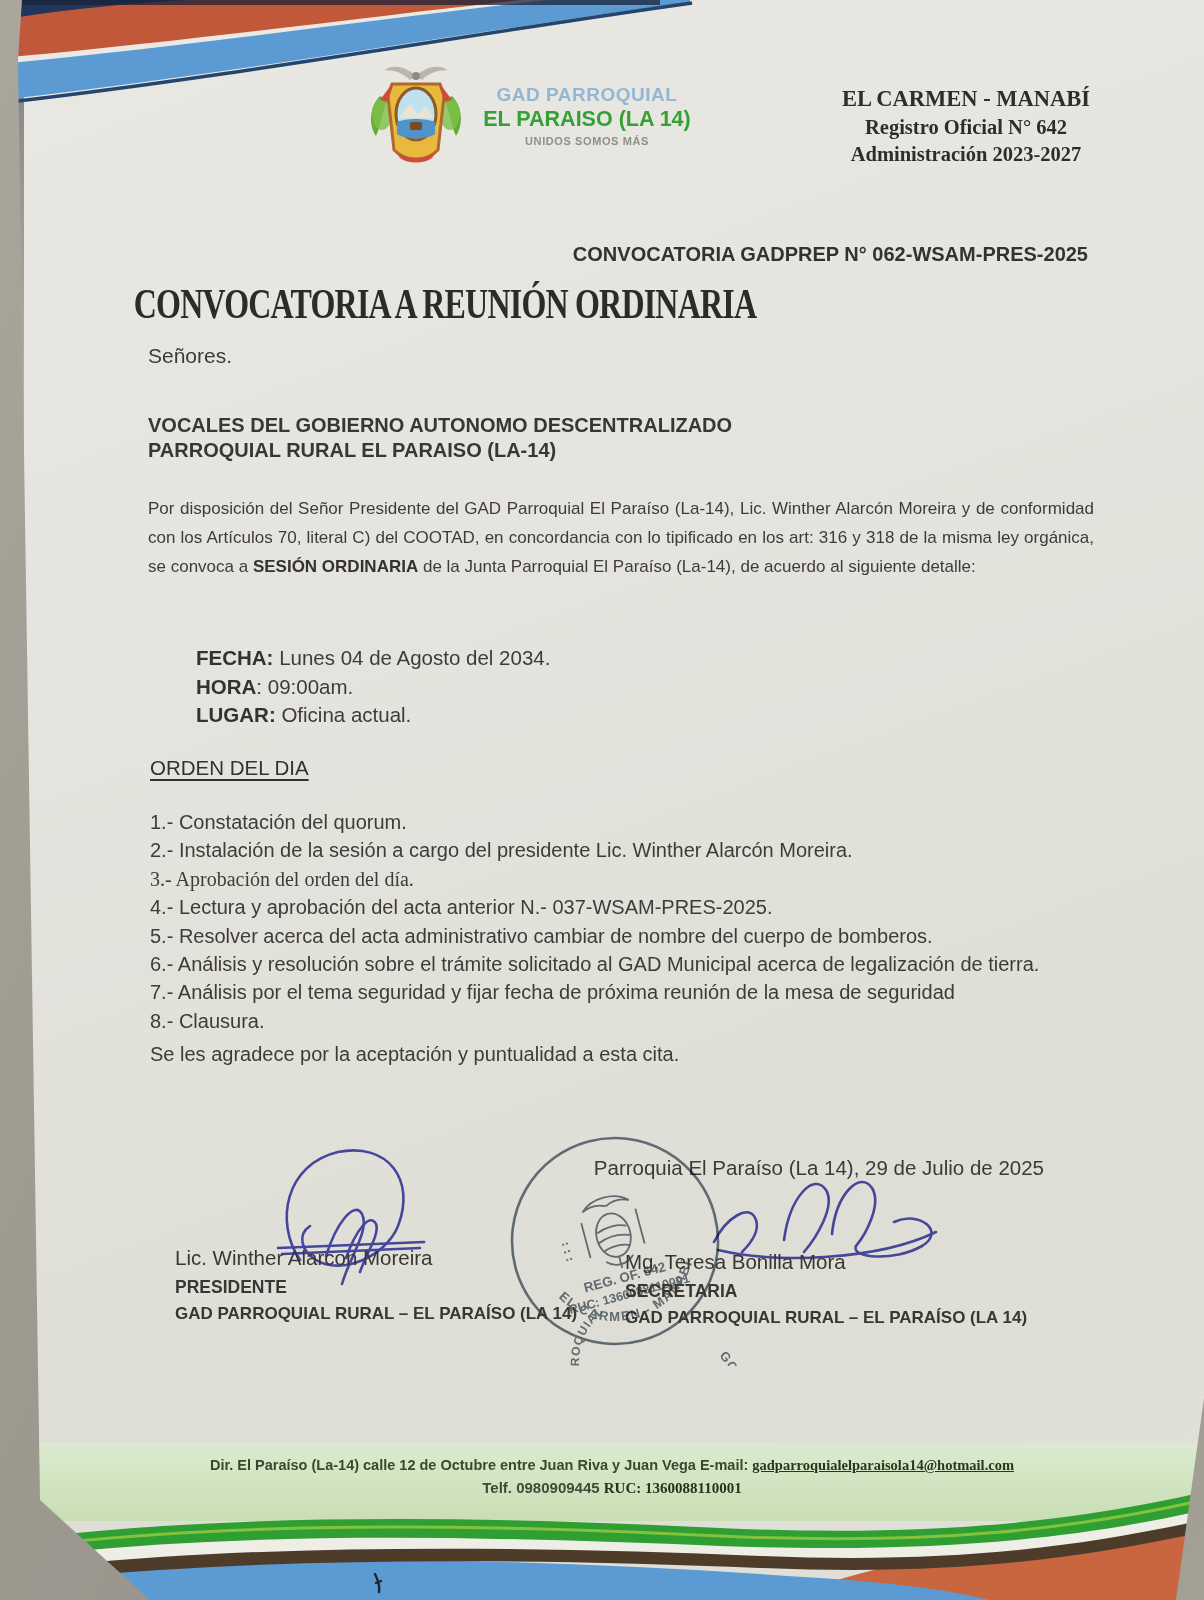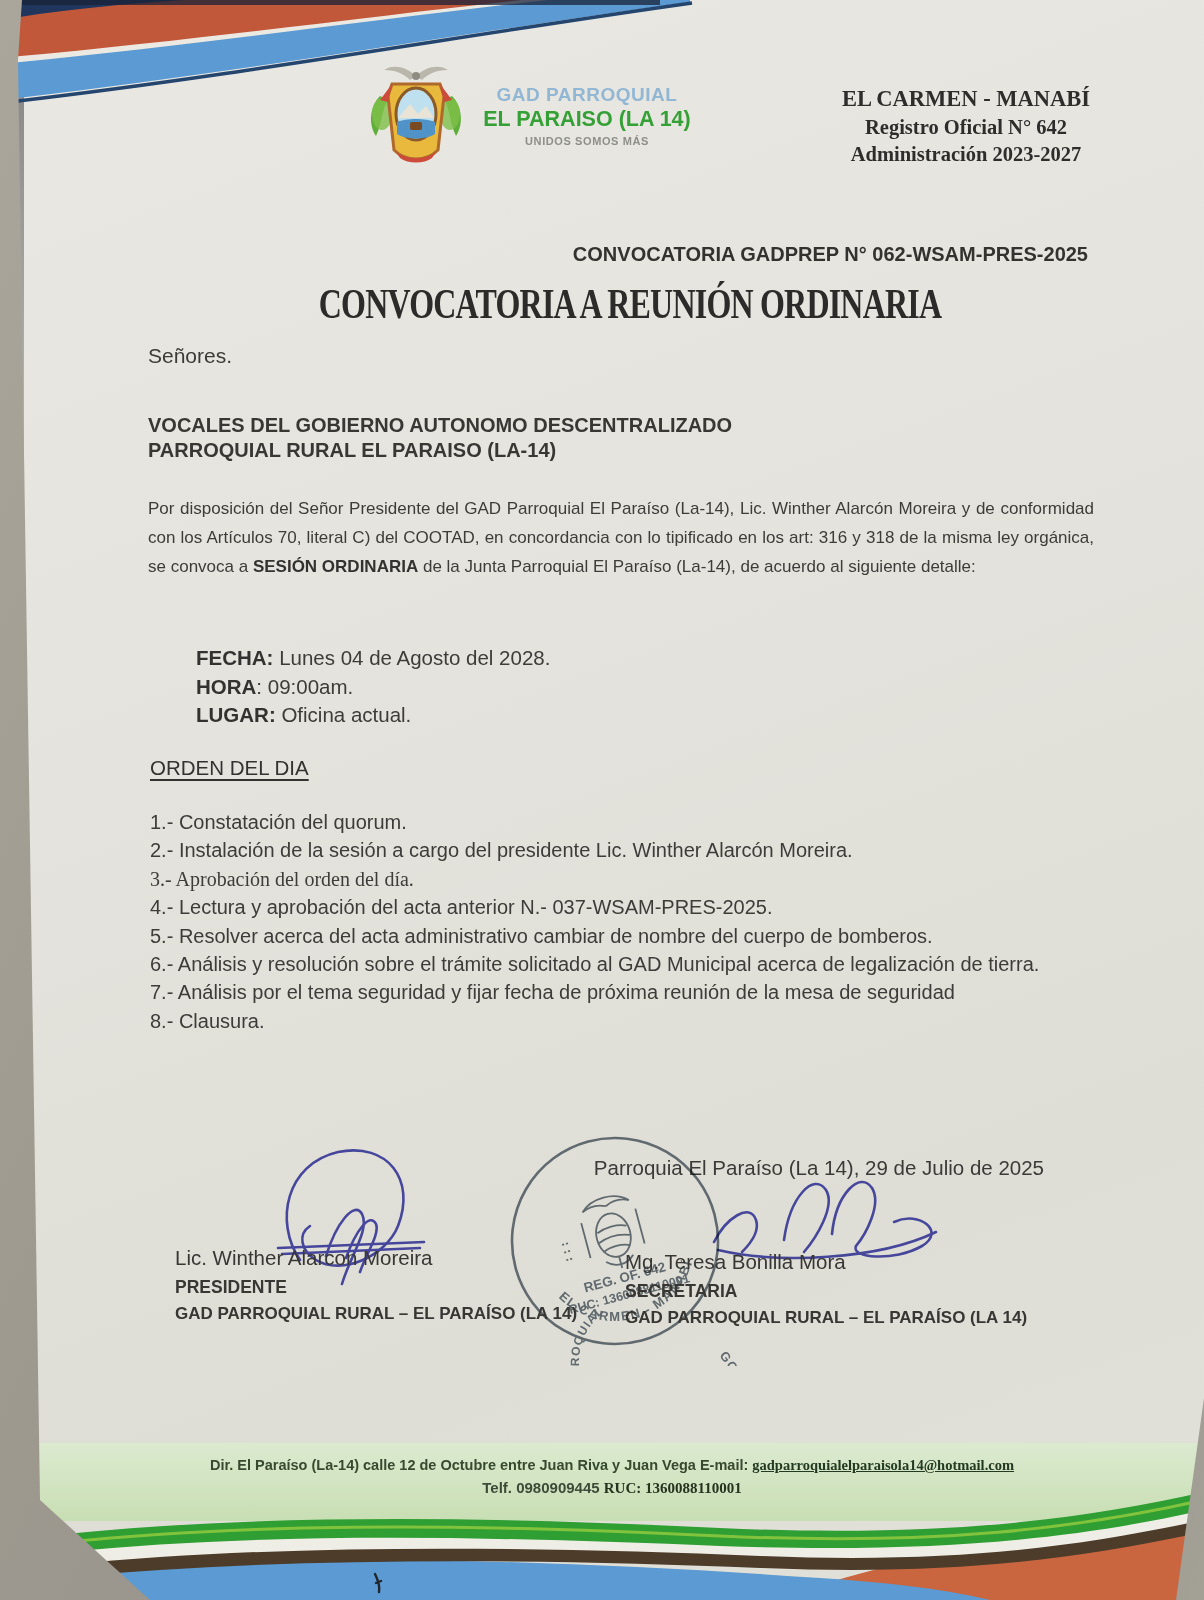--- a/index.html
+++ b/index.html
@@ -21,21 +21,21 @@
   .org-line2{color:#35a035;font-weight:bold;font-size:21.5px;margin-top:1px;}
   .org-line3{color:#8e8f88;font-weight:bold;font-size:11px;letter-spacing:.6px;margin-top:3px;}
   .region-block{position:absolute;left:806px;top:86px;width:320px;text-align:center;
     font-family:"Liberation Serif",serif;color:#2e2d2b;font-weight:bold;}
   .region-l1{font-size:22.5px;}
   .region-l2{font-size:20.5px;margin-top:4px;}
   .region-l3{font-size:20.5px;margin-top:4px;}
   
   .ref-line{position:absolute;left:148px;right:116px;top:243px;text-align:right;
     font-weight:bold;font-size:20px;color:#34322f;}
-  .doc-title{position:absolute;left:56px;top:280px;width:1148px;text-align:center;color:#2d2b29;}
+  .doc-title{position:absolute;left:56px;top:280px;width:1148px;color:#2d2b29;}
   .doc-title span{display:inline-block;transform:scaleX(.8) scaleY(1.08);
     font-family:"Liberation Serif",serif;font-weight:bold;font-size:40px;letter-spacing:-1px;}
   .salutation{position:absolute;left:148px;top:344px;font-size:21px;color:#3d3b38;}
   .addressee{position:absolute;left:148px;top:413px;font-weight:bold;font-size:20px;
     line-height:25px;color:#393734;}
   .body-par{position:absolute;left:148px;top:494px;width:946px;font-size:17px;
     line-height:29px;color:#3e3c39;text-align:justify;}
   .body-par b{color:#343230;}
   .meta-block{position:absolute;left:148px;top:644px;font-size:20.5px;line-height:28.5px;color:#3e3c39;}
   .meta-block b{color:#343230;margin-left:48px;}
@@ -122,38 +122,39 @@
   <div class="salutation">Señores.</div>
 
   <div class="addressee">
     <div>VOCALES DEL GOBIERNO AUTONOMO DESCENTRALIZADO</div>
     <div>PARROQUIAL RURAL EL PARAISO (LA-14)</div>
   </div>
 
   <div class="body-par"><span>Por disposición del Señor Presidente del GAD Parroquial El Paraíso (La-14), Lic. Winther Alarcón Moreira y de conformidad con los Artículos 70, literal C) del COOTAD, en concordancia con lo tipificado en los art: 316 y 318 de la misma ley orgánica, se convoca a </span><b>SESIÓN ORDINARIA</b><span> de la Junta Parroquial El Paraíso (La-14), de acuerdo al siguiente detalle:</span></div>
 
   <div class="meta-block">
-    <div><b>FECHA:</b><span> Lunes 04 de Agosto del 2028.</span></div>
+    <div><b>FECHA:</b><span> Lunes 04 de Agosto del 2034.</span></div>
     <div><b>HORA</b><span>: 09:00am.</span></div>
     <div><b>LUGAR:</b><span> Oficina actual.</span></div>
   </div>
 
   <div class="agenda-title">ORDEN DEL DIA</div>
 
   <div class="agenda">
     <div class="agenda-item">1.- Constatación del quorum.</div>
     <div class="agenda-item">2.- Instalación de la sesión a cargo del presidente Lic. Winther Alarcón Moreira.</div>
     <div class="agenda-item">3.- Aprobación del orden del día.</div>
     <div class="agenda-item">4.- Lectura y aprobación del acta anterior N.- 037-WSAM-PRES-2025.</div>
     <div class="agenda-item">5.- Resolver acerca del acta administrativo cambiar de nombre del cuerpo de bomberos.</div>
     <div class="agenda-item">6.- Análisis y resolución sobre el trámite solicitado al GAD Municipal acerca de legalización de tierra.</div>
     <div class="agenda-item">7.- Análisis por el tema seguridad y fijar fecha de próxima reunión de la mesa de seguridad</div>
     <div class="agenda-item">8.- Clausura.</div>
   </div>
 
+  <div class="closing">Se les agradece por la aceptación y puntualidad a esta cita.</div>
 
   <div class="dateline">Parroquia El Paraíso (La 14), 29 de Julio de 2025</div>
 
   <svg class="stroke-svg" style="left:238px;top:1138px;" width="230" height="155" viewBox="0 0 230 155">
     <g fill="none" stroke="#3d3db2" stroke-width="2.6" stroke-linecap="round" opacity=".9">
       <path d="M62,122 C36,84 48,26 100,14 C150,4 178,42 160,88 C148,118 104,138 78,122 C62,112 60,96 72,88"></path>
       <path d="M88,118 C98,86 116,62 124,76 C132,92 112,118 104,146"></path>
       <path d="M108,120 C118,92 132,74 138,86 C142,96 128,116 122,134"></path>
       <path d="M40,110 L186,104"></path>
       <path d="M44,116 L182,110"></path>

